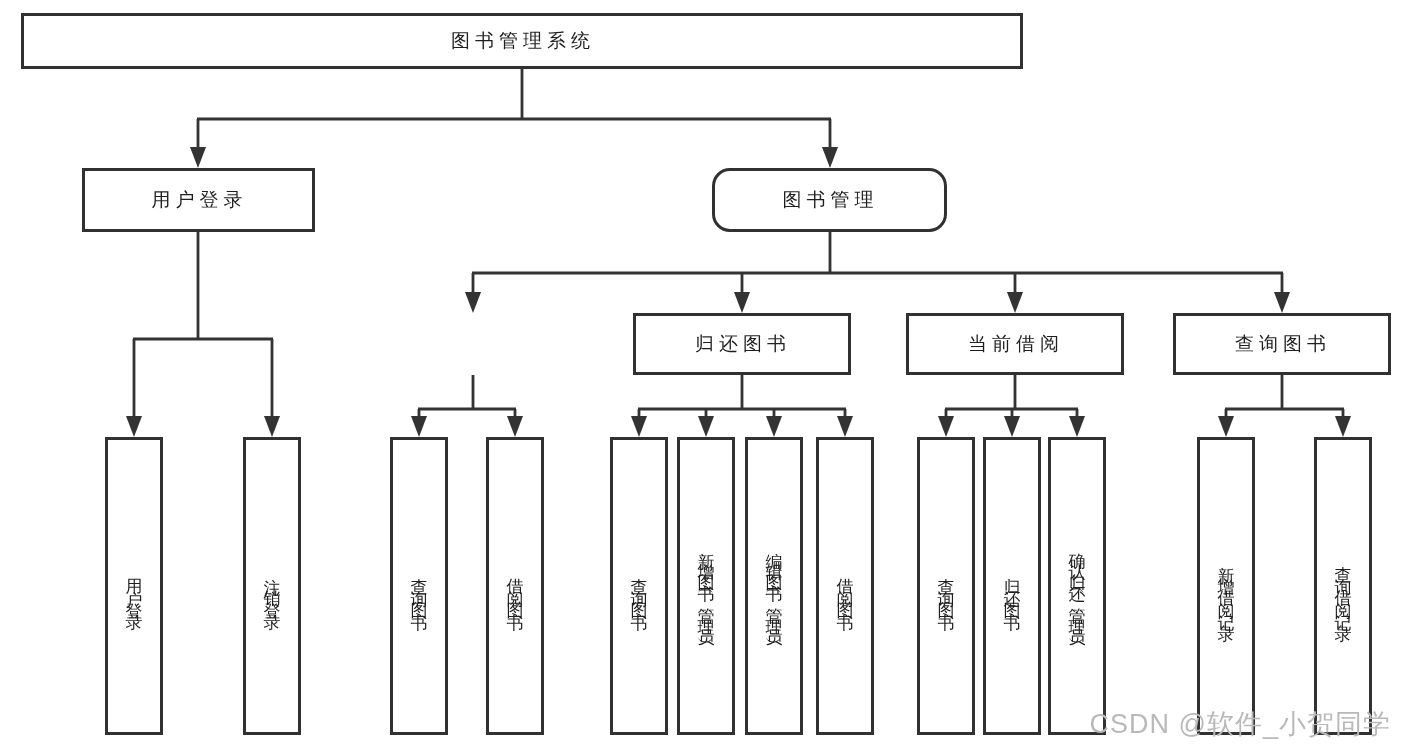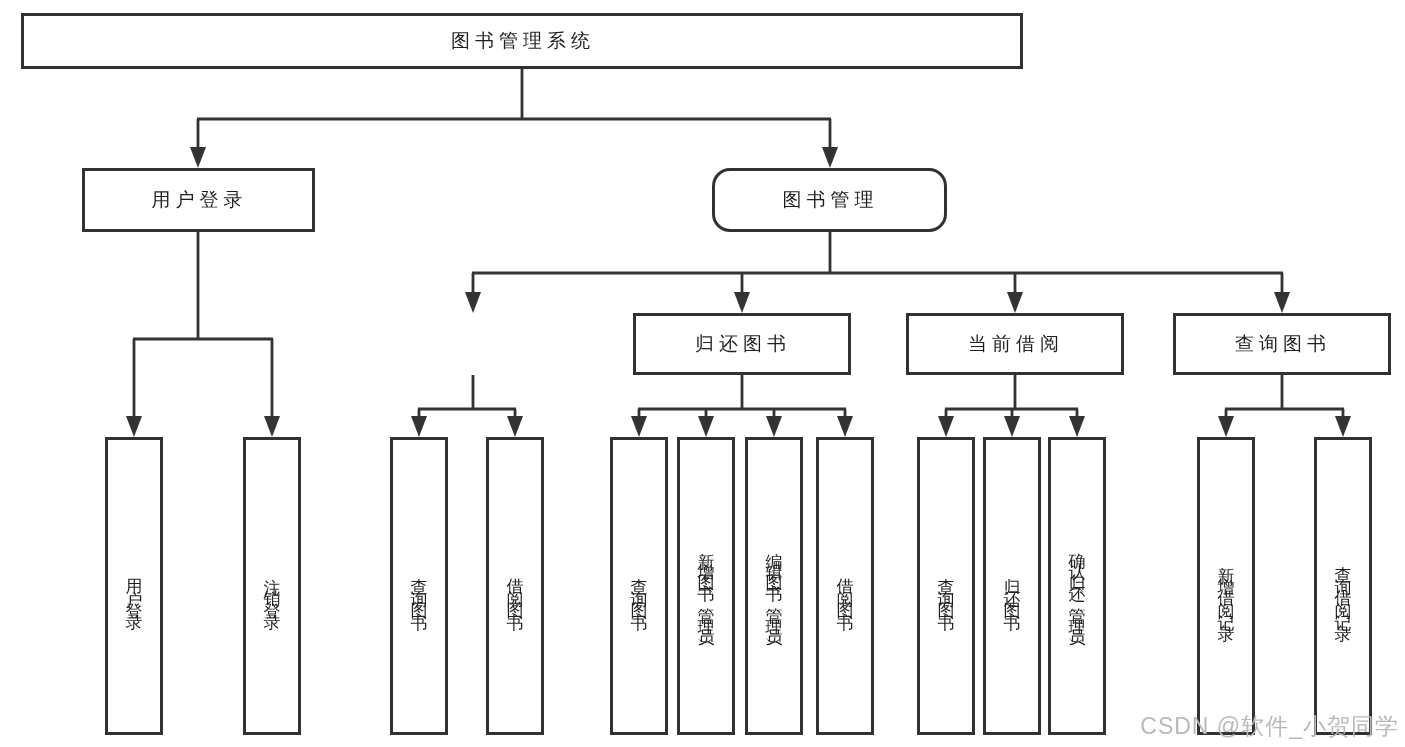--- a/index.html
+++ b/index.html
@@ -35,23 +35,23 @@
   .leaf {
     writing-mode: vertical-rl;
     text-orientation: mixed;
     font-size: 17px;
     letter-spacing: 12px;
     padding-top: 6px; 
   }
   .leaf.dense { letter-spacing: 11px; padding-top: 5px; }
   .watermark {
     position: absolute;
-    right: 6px;
+    right: 14px;
     bottom: 5px;
-    font-size: 23px;
+    font-size: 27px;
     color: #b9b9b9;
     letter-spacing: 1px;
     white-space: nowrap;
   }
 </style>
 </head>
 <body>
 
 <div class="canvas">
 

